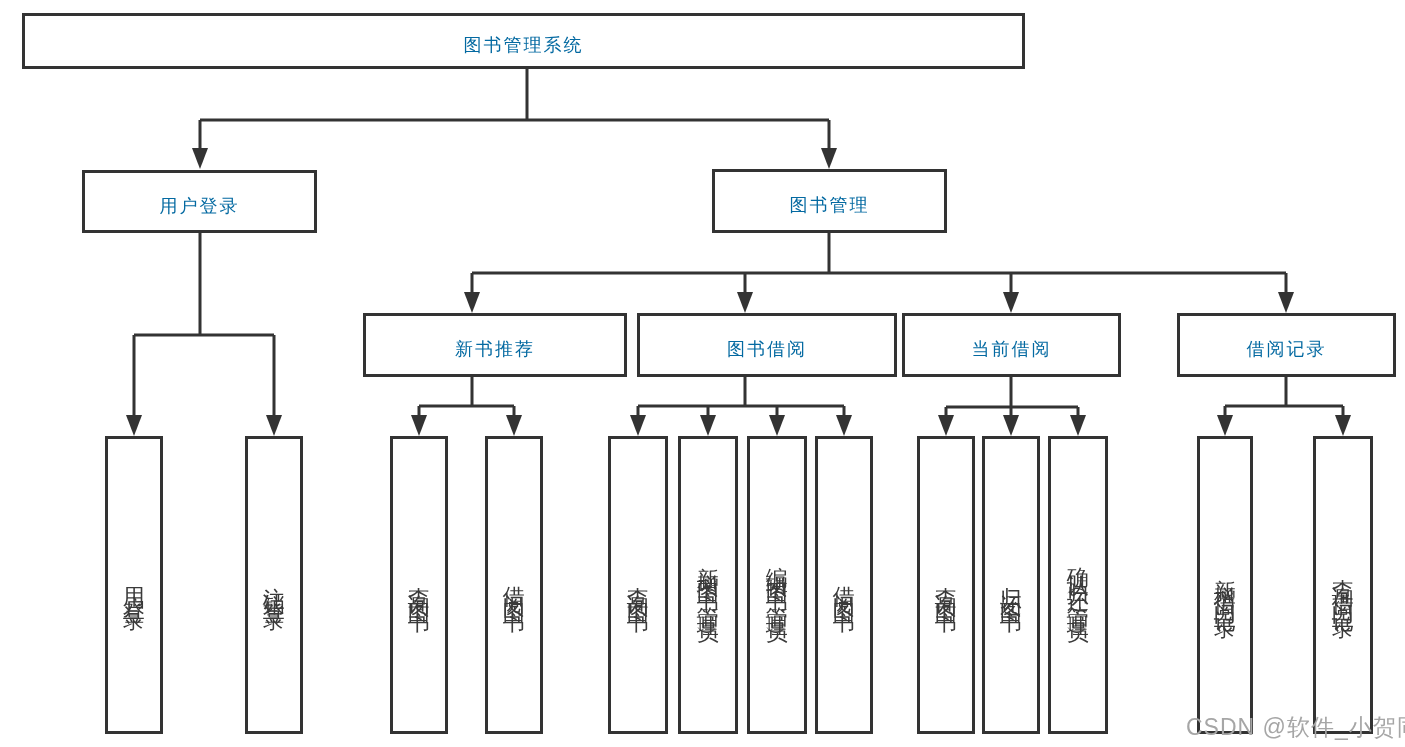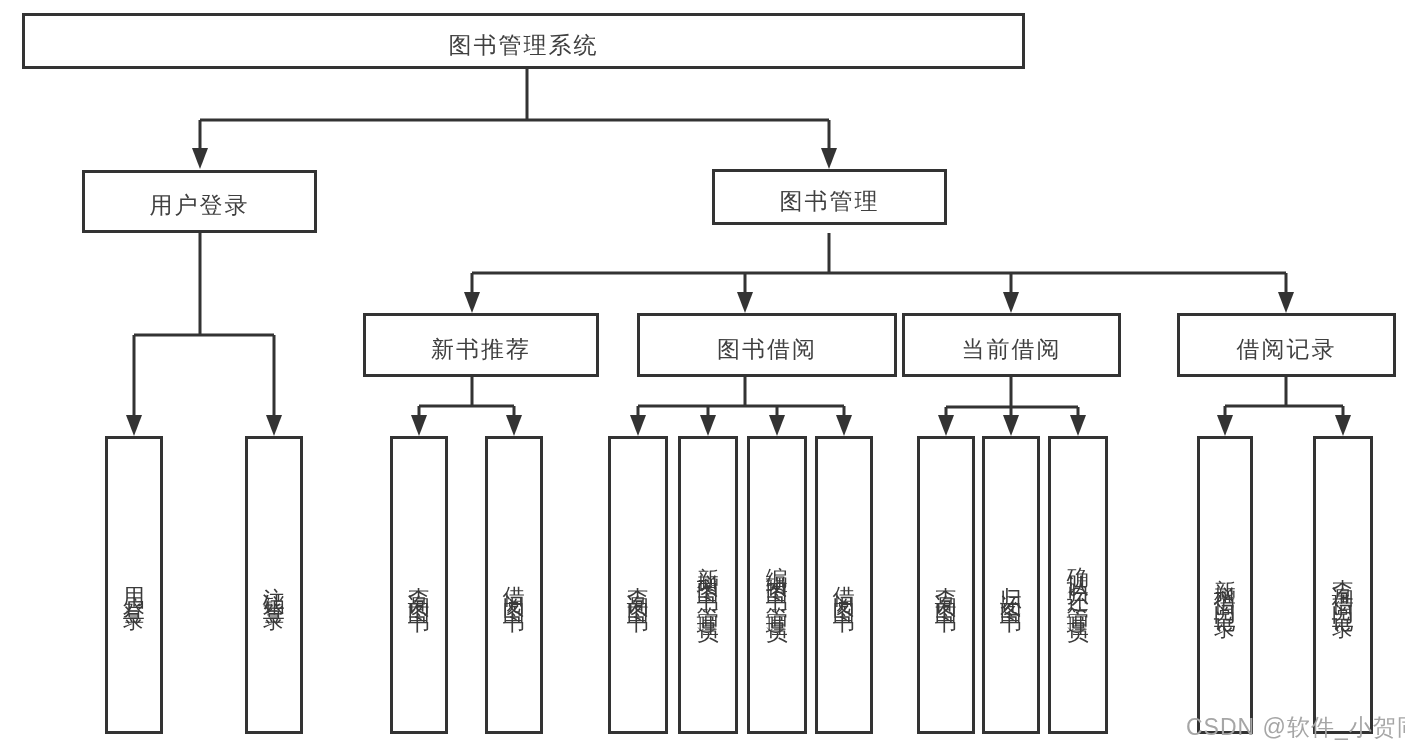--- a/index.html
+++ b/index.html
@@ -18,24 +18,24 @@
     box-sizing:border-box;
     border:3px solid #333333;
     background:#ffffff;
     display:flex;
     align-items:center;
     justify-content:center;
     z-index:2;
     color:#3a3a3a;
   }
   .node.h span {
-    font-size:23px;
+    font-size:18px;
     letter-spacing:2px;
     white-space:nowrap;
-    color:#404040;
+    color:#0369a1;
     margin-top:8px;
   }
   .node.v span {
     writing-mode:vertical-lr;
     text-orientation:mixed;
     font-size:22px;
     letter-spacing:8px;
     line-height:1.15;
     color:#3a3a3a;
   }
@@ -94,25 +94,25 @@
     </g>
   </svg>
 
   <div class="node h" style="left:22px;top:13px;width:1003px;height:56px">
     <span>图书管理系统</span>
   </div>
 
   <div class="node h" style="left:82px;top:170px;width:235px;height:63px">
     <span>用户登录</span>
   </div>
-  <div class="node h" style="left:712px;top:169px;width:235px;height:56px">
+  <div class="node h" style="left:712px;top:169px;width:235px;height:64px">
     <span>图书管理</span>
   </div>
 
-  <div class="node h" style="left:363px;top:313px;width:236px;height:64px">
+  <div class="node h" style="left:363px;top:313px;width:264px;height:64px">
     <span>新书推荐</span>
   </div>
   <div class="node h" style="left:637px;top:313px;width:260px;height:64px">
     <span>图书借阅</span>
   </div>
   <div class="node h" style="left:902px;top:313px;width:219px;height:64px">
     <span>当前借阅</span>
   </div>
   <div class="node h" style="left:1177px;top:313px;width:219px;height:64px">
     <span>借阅记录</span>

